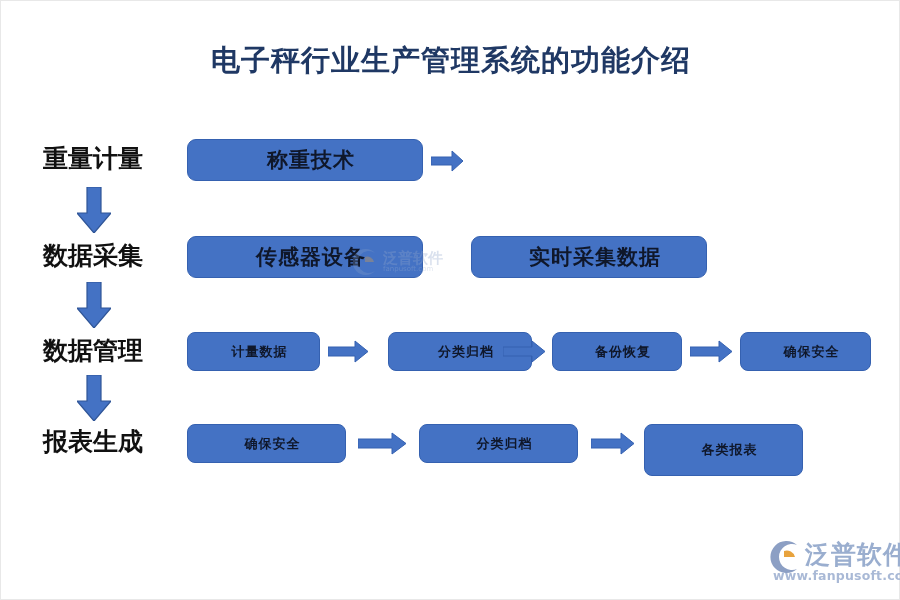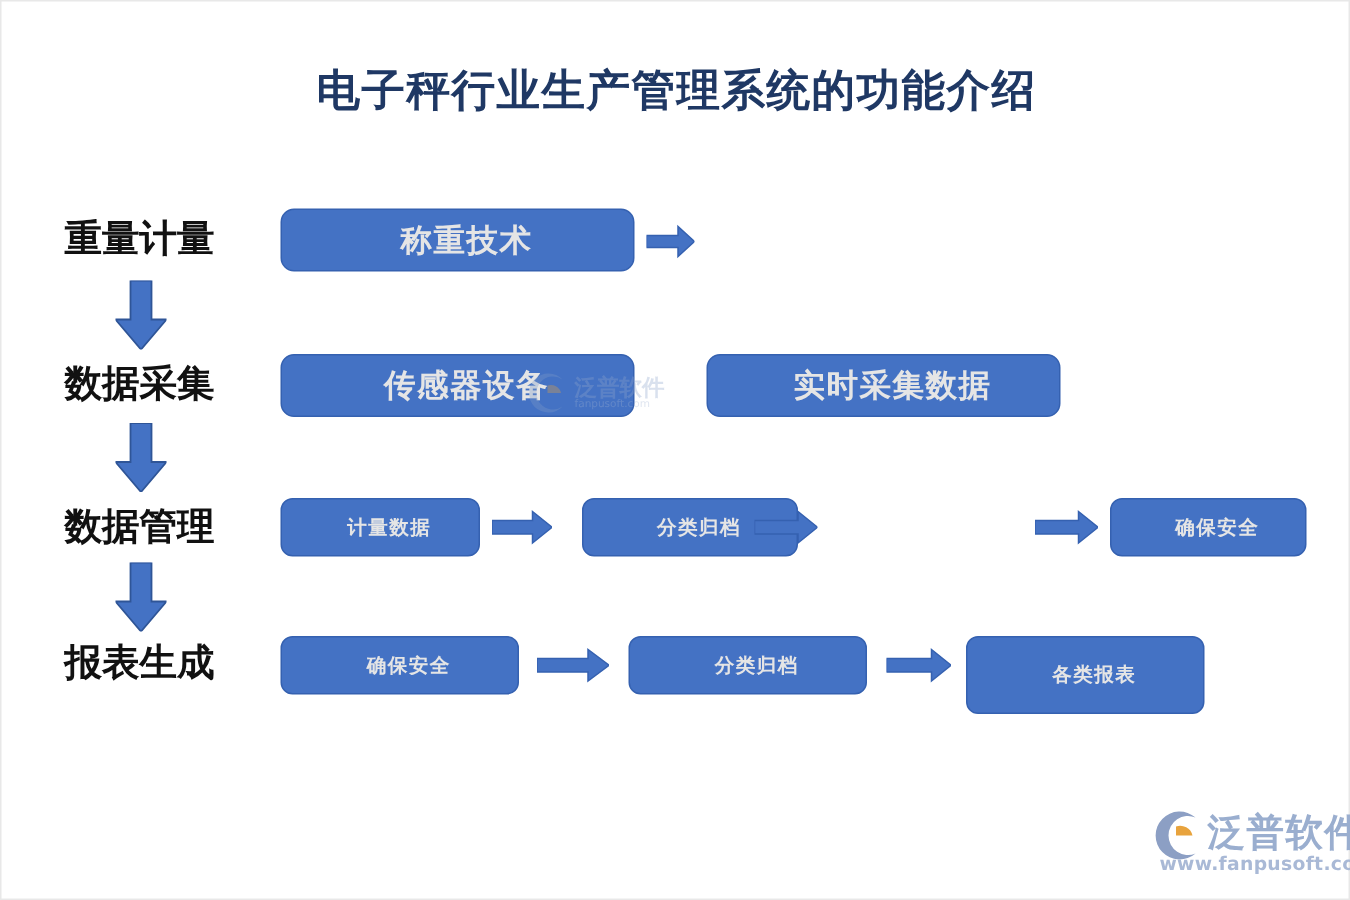--- a/index.html
+++ b/index.html
@@ -52,21 +52,21 @@
     width: 34px;
     height: 46px;
   }
 
   
   .box {
     position: absolute;
     background: #4472C4;
     border: 1.5px solid #3561B0;
     border-radius: 9px;
-    color: #e5e5e5;
+    color: #0f172a;
     font-size: 21px;
     font-weight: bold;
     display: flex;
     align-items: center;
     justify-content: center;
     box-sizing: border-box;
     white-space: nowrap;
     letter-spacing: 1px;
     padding-left: 12px;
   }
@@ -209,20 +209,21 @@
   </div>
 
   <div class="box small" style="left:387px; top:331px; width:144px; height:39px;">分类归档</div>
 
   <div class="right-arrow" style="left:502px; top:338px; width:42px;">
     <svg width="42" height="25" viewBox="0 0 42 25">
       <path d="M0 8 L29 8 L29 2 L42 12.5 L29 23 L29 17 L0 17 Z" fill="#4472C4" stroke="#3561B0" stroke-width="1"></path>
     </svg>
   </div>
 
+  <div class="box small" style="left:551px; top:331px; width:130px; height:39px;">备份恢复</div>
 
   <div class="right-arrow" style="left:689px; top:338px; width:42px;">
     <svg width="42" height="25" viewBox="0 0 42 25">
       <path d="M0 8 L29 8 L29 2 L42 12.5 L29 23 L29 17 L0 17 Z" fill="#4472C4" stroke="#3561B0" stroke-width="1"></path>
     </svg>
   </div>
 
   <div class="box small" style="left:739px; top:331px; width:131px; height:39px;">确保安全</div>
 
   <div class="down-arrow" style="left:76px; top:374px;">

